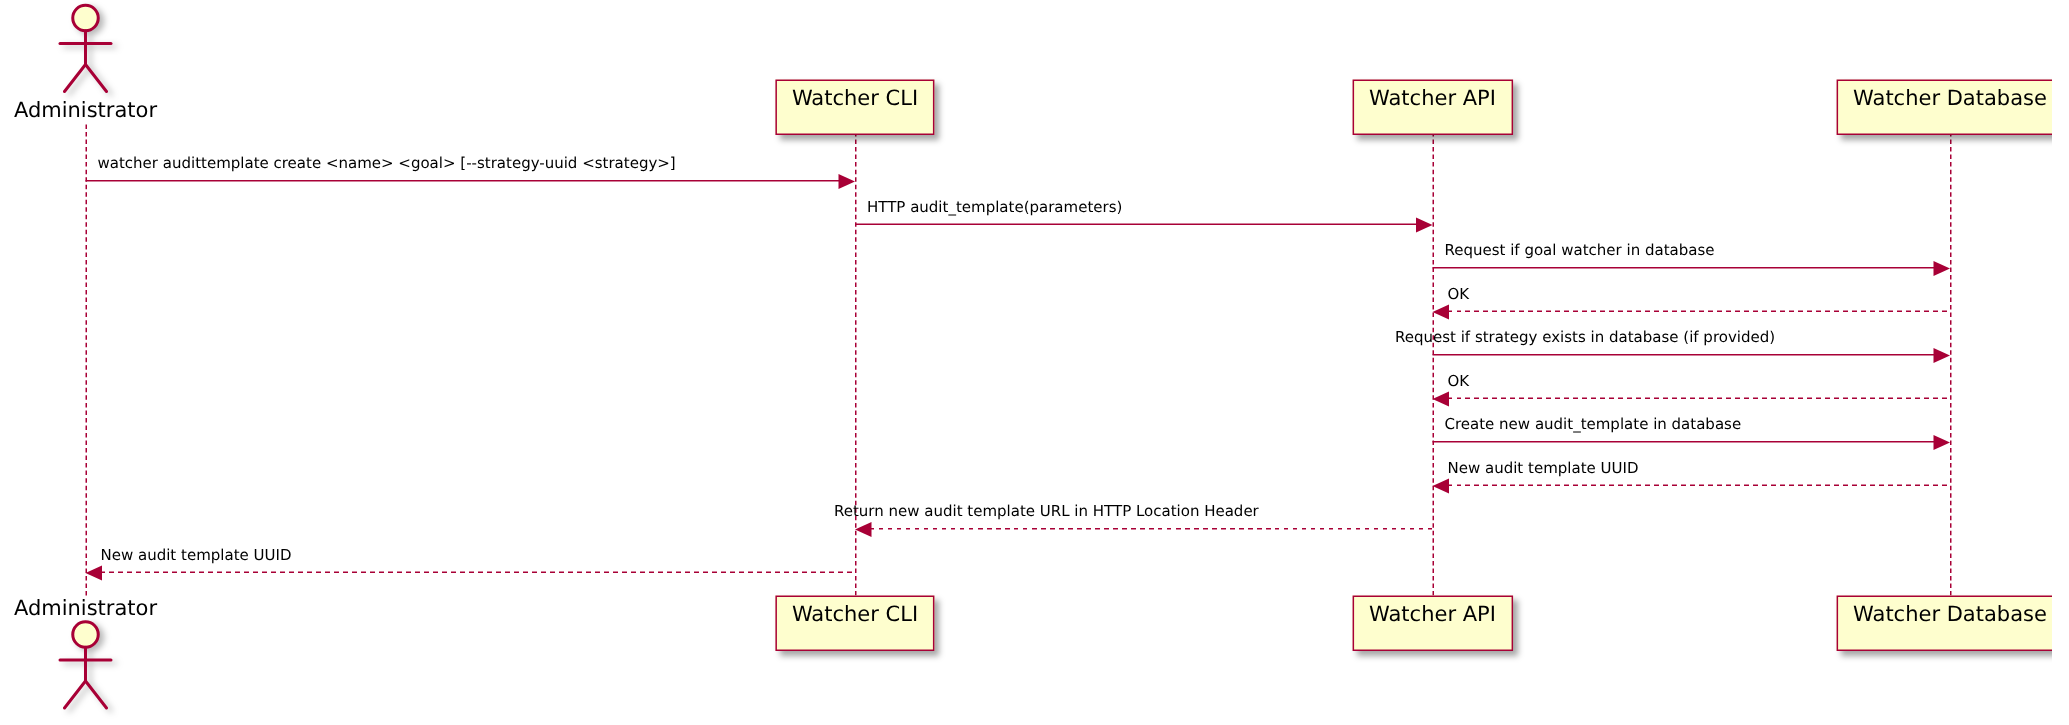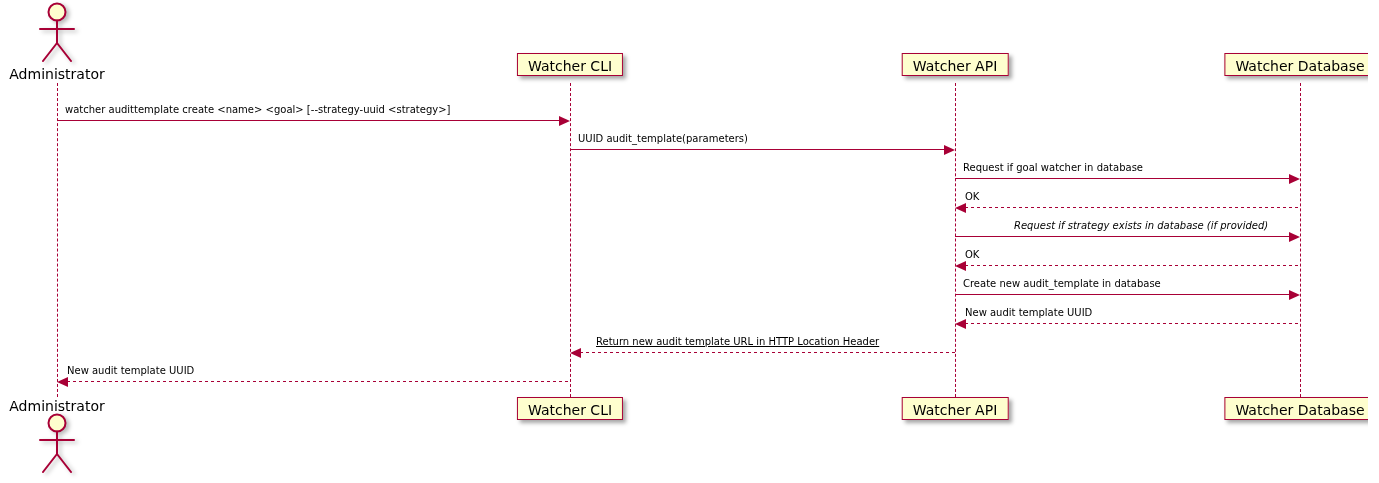--- a/index.html
+++ b/index.html
@@ -12,21 +12,21 @@
   }
   .lifeline{
     position:absolute;width:0;
     border-left:1px dashed var(--line);
   }
   .pbox{
     position:absolute;transform:translateX(-50%);
     background:var(--fill);
     border:1.5px solid var(--line);
     box-shadow:3px 3px 4px rgba(0,0,0,.35);
-    padding:4px 10px 0 10px;
+    padding:4px 10px 14px 10px;
     font-size:14px;color:var(--text);
     white-space:nowrap;line-height:17px;
   }
   .actor-figure{
     position:absolute;transform:translateX(-50%);
     filter:drop-shadow(3px 2px 2px rgba(0,0,0,.28));
   }
   .actor-label{
     position:absolute;transform:translateX(-50%);
     font-size:14px;color:var(--text);white-space:nowrap;
@@ -78,38 +78,38 @@
     <div class="pbox" style="left: 955px; top: 53px;">Watcher API</div>
     <div class="pbox" style="left: 955px; top: 397px;">Watcher API</div>
     <div class="lifeline" style="left: 1299.5px; top: 83px; height: 314px;"></div>
     <div class="pbox" style="left: 1300px; top: 53px;">Watcher Database</div>
     <div class="pbox" style="left: 1300px; top: 397px;">Watcher Database</div>
     <div class="msg-line solid" style="left: 57px; width: 503px; top: 120px;"></div>
     <div class="arrowhead right" style="top: 115.5px; left: 559px;"></div>
     <div class="msg-label" style="left: 65px; top: 102px;">watcher audittemplate create &lt;name&gt; &lt;goal&gt; [--strategy-uuid &lt;strategy&gt;]</div>
     <div class="msg-line solid" style="left: 570px; width: 375px; top: 149px;"></div>
     <div class="arrowhead right" style="top: 144.5px; left: 944px;"></div>
-    <div class="msg-label" style="left: 578px; top: 131px;">UUID audit_template(parameters)</div>
+    <div class="msg-label" style="left: 578px; top: 131px;">HTTP audit_template(parameters)</div>
     <div class="msg-line solid" style="left: 955px; width: 335px; top: 178px;"></div>
     <div class="arrowhead right" style="top: 173.5px; left: 1289px;"></div>
     <div class="msg-label" style="left: 963px; top: 160px;">Request if goal watcher in database</div>
     <div class="msg-line dashed" style="left: 965px; width: 335px; top: 207px;"></div>
     <div class="arrowhead left" style="top: 202.5px; left: 955px;"></div>
     <div class="msg-label" style="left: 965px; top: 189px;">OK</div>
     <div class="msg-line solid" style="left: 955px; width: 335px; top: 236px;"></div>
     <div class="arrowhead right" style="top: 231.5px; left: 1289px;"></div>
-    <div class="msg-label" style="left: 1014px; top: 218px; font-style: italic;">Request if strategy exists in database (if provided)</div>
+    <div class="msg-label" style="left: 930px; top: 218px;">Request if strategy exists in database (if provided)</div>
     <div class="msg-line dashed" style="left: 965px; width: 335px; top: 265px;"></div>
     <div class="arrowhead left" style="top: 260.5px; left: 955px;"></div>
     <div class="msg-label" style="left: 965px; top: 247px;">OK</div>
     <div class="msg-line solid" style="left: 955px; width: 335px; top: 294px;"></div>
     <div class="arrowhead right" style="top: 289.5px; left: 1289px;"></div>
     <div class="msg-label" style="left: 963px; top: 276px;">Create new audit_template in database</div>
     <div class="msg-line dashed" style="left: 965px; width: 335px; top: 323px;"></div>
     <div class="arrowhead left" style="top: 318.5px; left: 955px;"></div>
     <div class="msg-label" style="left: 965px; top: 305px;">New audit template UUID</div>
     <div class="msg-line dashed" style="left: 580px; width: 375px; top: 352px;"></div>
     <div class="arrowhead left" style="top: 347.5px; left: 570px;"></div>
-    <div class="msg-label" style="left: 596px; top: 334px; text-decoration: underline;">Return new audit template URL in HTTP Location Header</div>
+    <div class="msg-label" style="left: 556px; top: 334px;">Return new audit template URL in HTTP Location Header</div>
     <div class="msg-line dashed" style="left: 67px; width: 503px; top: 381px;"></div>
     <div class="arrowhead left" style="top: 376.5px; left: 57px;"></div>
     <div class="msg-label" style="left: 67px; top: 363px;">New audit template UUID</div>
   </div>
 
 </body></html>

